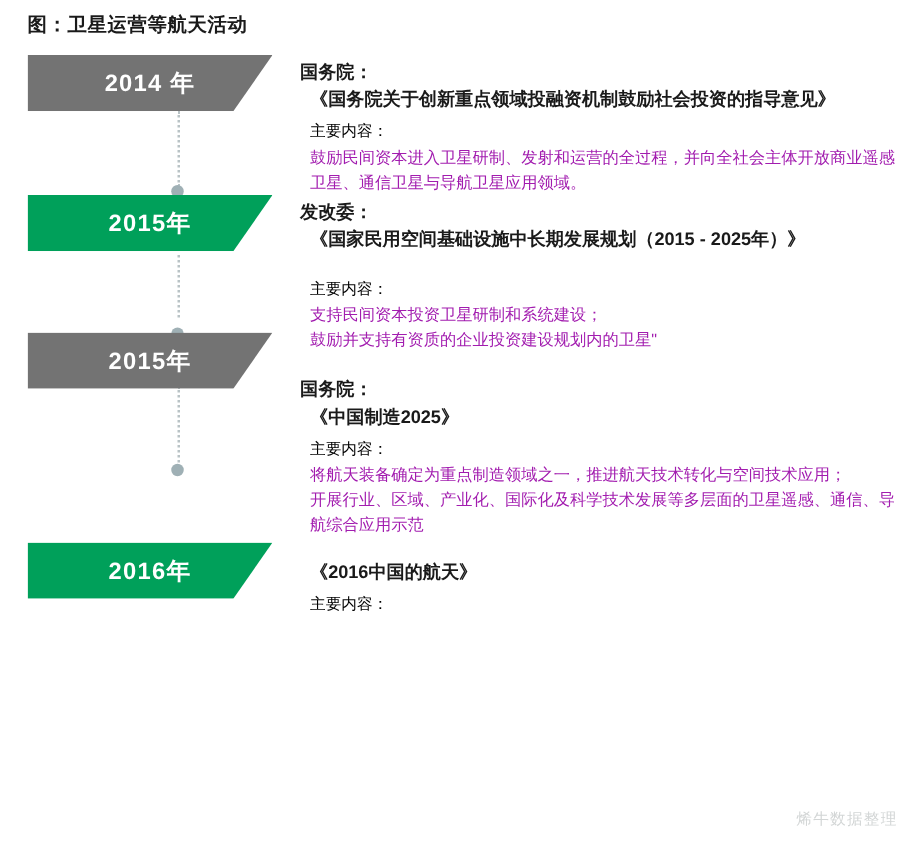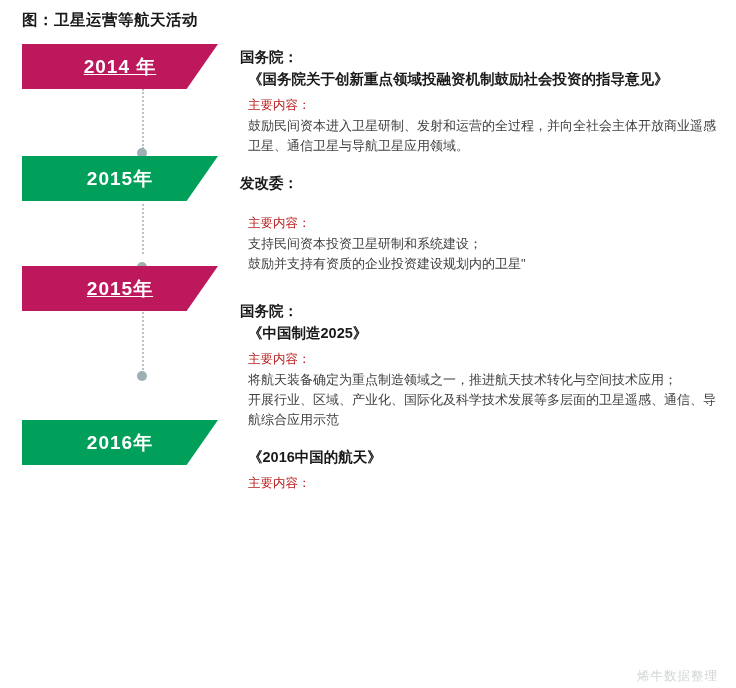--- a/index.html
+++ b/index.html
@@ -59,21 +59,21 @@
     display: flex;
     align-items: center;
     justify-content: center;
     color: #ffffff;
     font-size: 19px;
     font-weight: bold;
     letter-spacing: 1px;
     
     clip-path: polygon(0 0, 100% 0, 84% 100%, 0 100%);
   }
-  .banner.teal  { background: #be185d; text-decoration: underline; }
+  .banner.teal  { background: #737373; }
   .banner.green { background: #00a05a; }
 
   
   .content {
     position: absolute;
     left: 240px;
     top: 44px;
     width: 480px;
   }
   .block {
@@ -89,35 +89,35 @@
   }
   .doc {
     font-size: 14.5px;
     font-weight: bold;
     color: #1a1a1a;
     margin-bottom: 8px;
     padding-left: 8px;
   }
   .subhead {
     font-size: 12.5px;
-    color: #b91c1c;
+    color: #000000;
     margin-bottom: 2px;
     padding-left: 8px;
   }
   .body {
     font-size: 13px;
-    color: #404040;
+    color: #a21caf;
     line-height: 1.55;
     padding-left: 8px;
     white-space: pre-line;
   }
   .watermark {
     position: absolute;
     right: 18px;
-    bottom: 3px;
+    bottom: 24px;
     font-size: 12.5px;
     color: #d3d6d6;
     letter-spacing: 1px;
   }
 </style>
 </head>
 <body>
 
 <div class="page">
 
@@ -135,36 +135,37 @@
 
     <div class="banner teal" style="top:0px;">
       <span>2014 年</span>
     </div>
     <div class="banner green" style="top:112px;">
       <span>2015年</span>
     </div>
     <div class="banner teal" style="top:222px;">
       <span>2015年</span>
     </div>
-    <div class="banner green" style="top:376px;">
+    <div class="banner green" style="top:390px;">
       <span>2016年</span>
     </div>
   </div>
 
   <div class="content">
 
     <div class="block" style="top:4px;">
       <div class="org">国务院：</div>
       <div class="doc">《国务院关于创新重点领域投融资机制鼓励社会投资的指导意见》</div>
       <div class="subhead">主要内容：</div>
       <div class="body">鼓励民间资本进入卫星研制、发射和运营的全过程，并向全社会主体开放商业遥感卫星、通信卫星与导航卫星应用领域。</div>
     </div>
 
-    <div class="block" style="top:116px;margin-top:14px;">
+    <div class="block" style="top:116px;">
       <div class="org">发改委：</div>
+      <div class="doc">《国家民用空间基础设施中长期发展规划（2015 - 2025年）》</div>
       <div class="subhead" style="margin-top:22px;">主要内容：</div>
       <div class="body">支持民间资本投资卫星研制和系统建设；
 鼓励并支持有资质的企业投资建设规划内的卫星"</div>
     </div>
 
     <div class="block" style="top:258px;">
       <div class="org">国务院：</div>
       <div class="doc">《中国制造2025》</div>
       <div class="subhead">主要内容：</div>
       <div class="body">将航天装备确定为重点制造领域之一，推进航天技术转化与空间技术应用；

